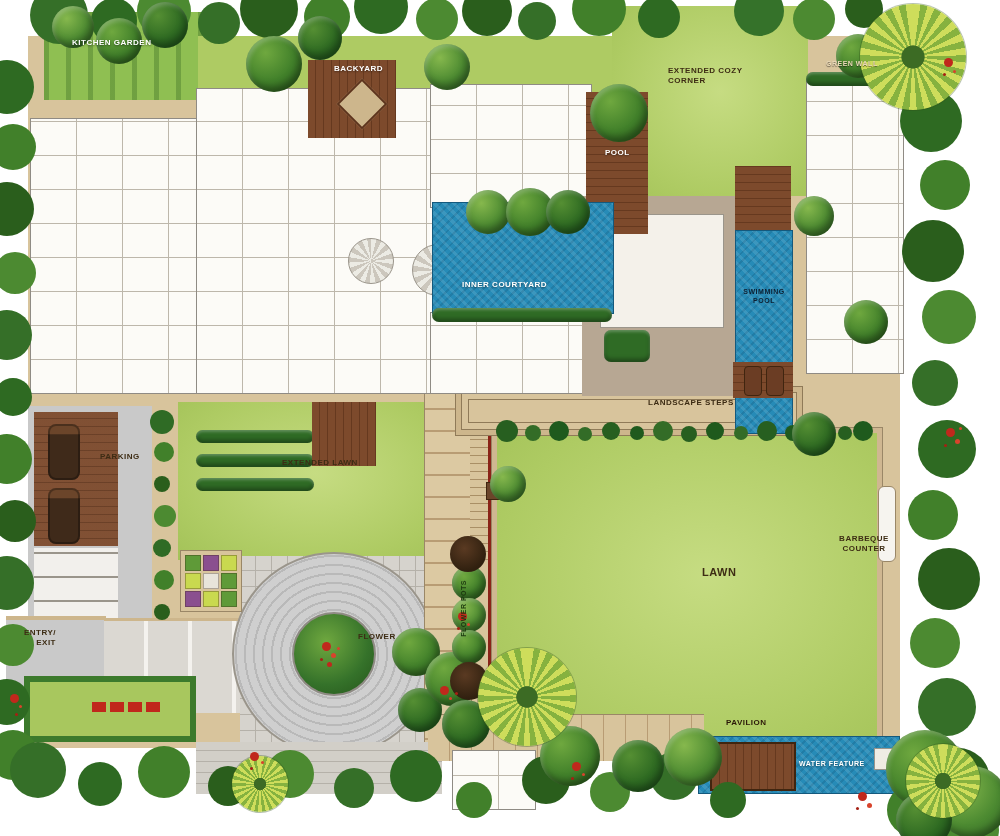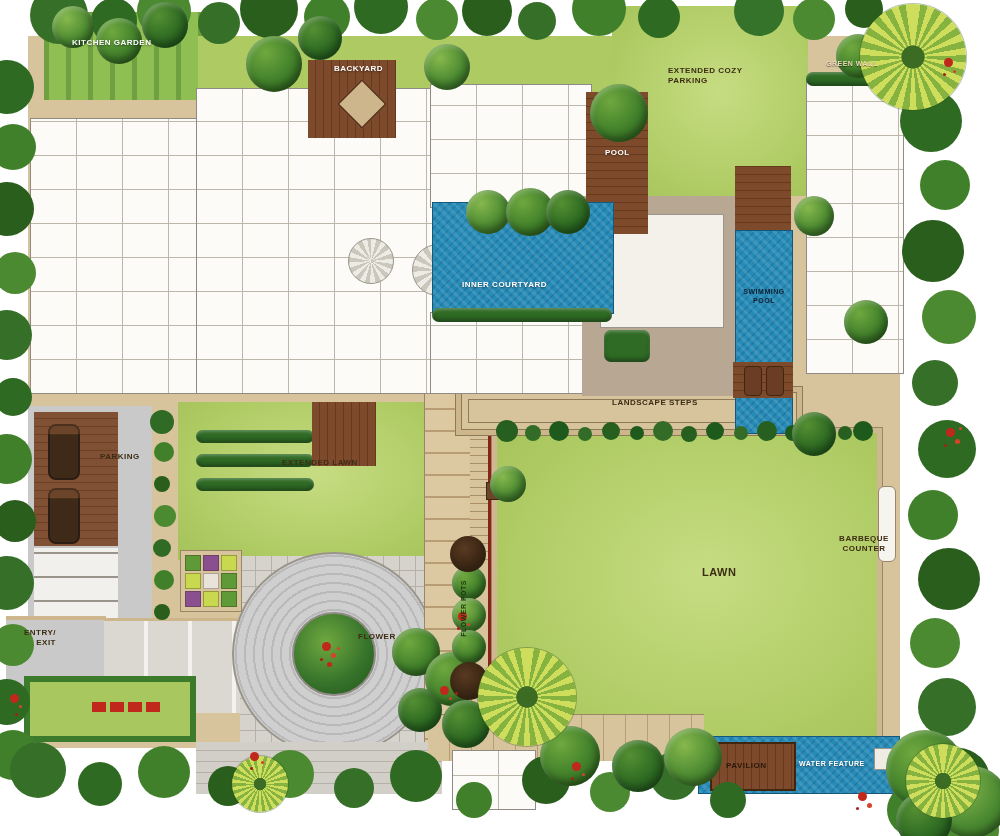--- a/index.html
+++ b/index.html
@@ -192,29 +192,29 @@
   <div class="flw" style="left:946px;top:428px;box-shadow:7px 9px 0 -2px #d8432c,-5px 13px 0 -3px #a52114,10px -4px 0 -3px #d8432c;"></div>
   <div class="flw" style="left:10px;top:694px;box-shadow:6px 8px 0 -3px #d8432c,2px 16px 0 -3px #a52114;"></div>
   <div class="flw" style="left:250px;top:752px;box-shadow:8px 6px 0 -3px #d8432c,-3px 12px 0 -3px #a52114;"></div>
   <div class="flw" style="left:572px;top:762px;box-shadow:7px 8px 0 -3px #d8432c,-4px 12px 0 -3px #a52114;"></div>
   <div class="flw" style="left:858px;top:792px;box-shadow:7px 9px 0 -2px #d8432c,-5px 12px 0 -3px #a52114;"></div>
   <div class="flw" style="left:944px;top:58px;box-shadow:6px 9px 0 -3px #d8432c,-4px 12px 0 -3px #a52114;"></div>
   <div class="flw" style="left:440px;top:686px;box-shadow:6px 8px 0 -3px #d8432c,12px 3px 0 -3px #a52114;"></div>
 
   <span class="lbl light" style="left:72px;top:38px;">KITCHEN GARDEN</span>
   <span class="lbl light" style="left:334px;top:64px;">BACKYARD</span>
-  <span class="lbl wrap" style="left:668px;top:66px;width:78px;">EXTENDED COZY PARKING</span>
+  <span class="lbl wrap" style="left:668px;top:66px;width:78px;">EXTENDED COZY CORNER</span>
   <span class="lbl cream" style="left:826px;top:60px;font-size:7px;">GREEN WALL</span>
   <span class="lbl light" style="left:605px;top:148px;">POOL</span>
   <span class="lbl light" style="left:462px;top:280px;">INNER COURTYARD</span>
   <span class="lbl navy wrap" style="left:738px;top:288px;width:52px;text-align:center;font-size:7px;">SWIMMING POOL</span>
-  <span class="lbl" style="left:612px;top:398px;">LANDSCAPE STEPS</span>
+  <span class="lbl" style="left:648px;top:398px;">LANDSCAPE STEPS</span>
   <span class="lbl" style="left:100px;top:452px;">PARKING</span>
   <span class="lbl" style="left:282px;top:458px;">EXTENDED LAWN</span>
   <span class="lbl" style="left:702px;top:566px;font-size:11px;">LAWN</span>
   <span class="lbl wrap" style="left:832px;top:534px;width:64px;text-align:center;">BARBEQUE COUNTER</span>
   <span class="lbl wrap" style="left:12px;top:628px;width:44px;text-align:right;">ENTRY/ EXIT</span>
   <span class="lbl" style="left:358px;top:632px;">FLOWER</span>
   <span class="lbl" style="left:460px;top:580px;writing-mode:vertical-rl;transform:rotate(180deg);font-size:7px;color:#1d3a10;">FLOWER POTS</span>
-  <span class="lbl" style="left:726px;top:761px;color:#2b1708;">PAVILION</span>
+  <span class="lbl" style="left:726px;top:718px;color:#2b1708;">PAVILION</span>
   <span class="lbl light" style="left:799px;top:760px;font-size:7px;">WATER FEATURE</span>
 
 </div>
 
 </body></html>

